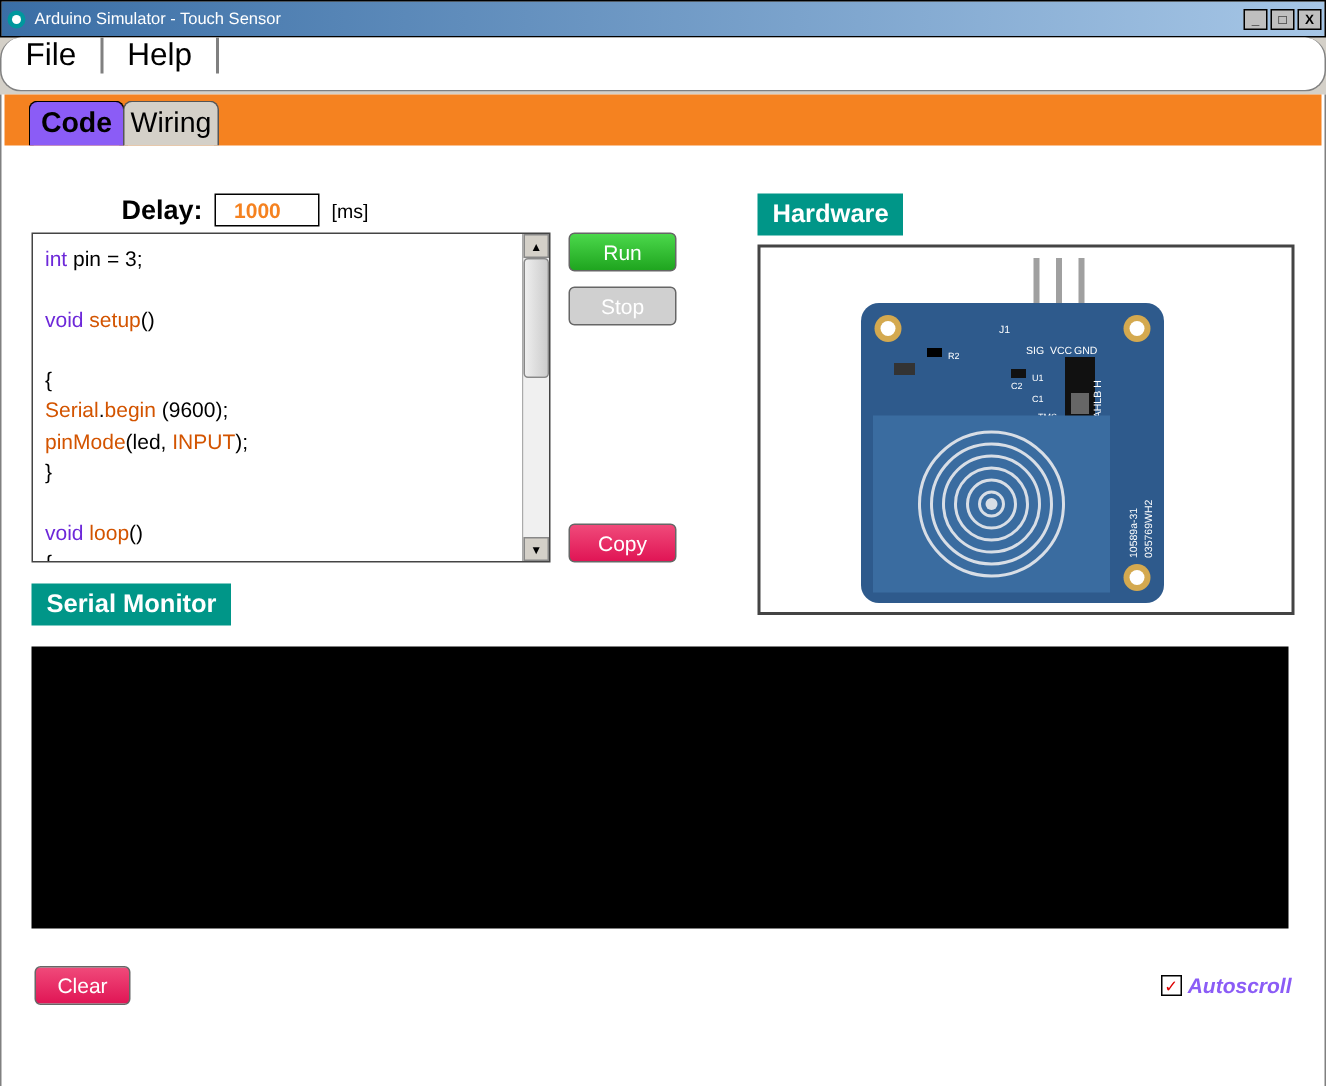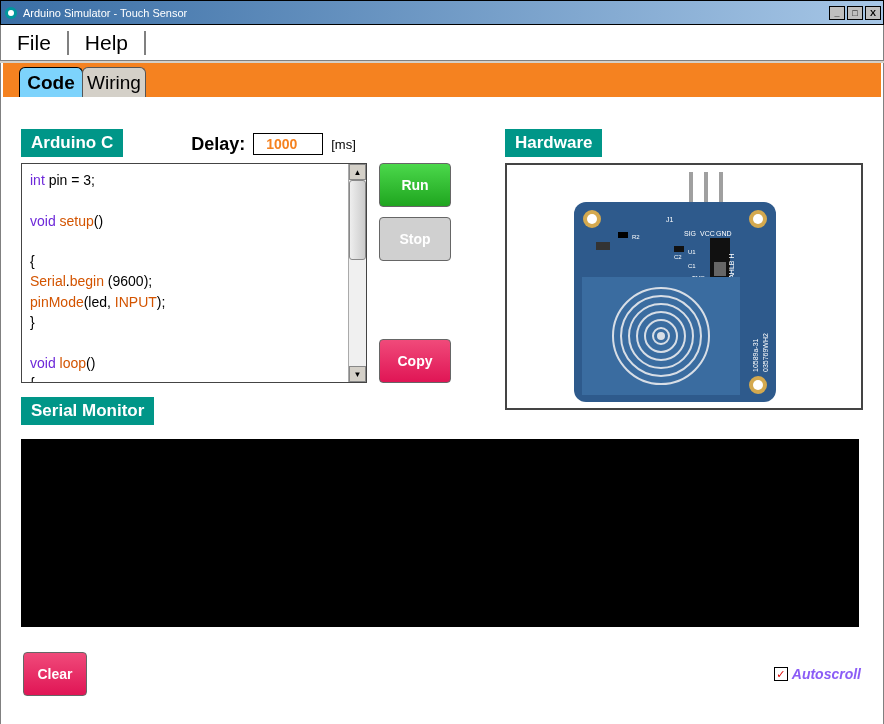--- a/index.html
+++ b/index.html
@@ -4,28 +4,28 @@
 <style>
 * { box-sizing: border-box; margin: 0; padding: 0; }
 body { font-family: Arial, sans-serif; background: #d4d0c8; width: 884px; height: 724px; overflow: hidden; }
 
 .titlebar { height: 25px; background: linear-gradient(to right, #3a6ea5, #a6c6e6); display: flex; align-items: center; padding: 0 2px; border: 1px solid #000; }
 .titlebar-icon { width: 16px; height: 16px; margin-right: 4px; }
 .titlebar-text { color: #fff; font-size: 11px; flex: 1; }
 .titlebar-buttons { display: flex; gap: 0; }
 .win-btn { width: 16px; height: 14px; background: #bfbfbf; border: 1px solid #000; font-size: 9px; display: flex; align-items: center; justify-content: center; cursor: pointer; margin-left: 2px; font-weight: bold; color: #000; }
 
-.menubar { height: 36px; background: #fff; display: flex; align-items: center; border-left: 1px solid #808080; border-right: 1px solid #808080; border-bottom: 1px solid #808080; }
+.menubar { height: 36px; background: #fff; display: flex; align-items: flex-start; border-left: 1px solid #808080; border-right: 1px solid #808080; border-bottom: 1px solid #808080; border-radius: 14px; }
 .menu-item { padding: 0 16px; font-size: 21px; display: flex; align-items: center; cursor: pointer; border-right: 2px solid #808080; }
 
 .window-body { background: #fff; border: 1px solid #808080; border-top: none; height: 664px; }
 
 .tabbar { height: 34px; background: #f58220; display: flex; align-items: flex-end; padding-left: 16px; gap: 0; margin: 2px; }
 .tab { padding: 4px 4px 2px 4px; font-size: 19px; font-weight: normal; border: 1px solid #555; border-bottom: none; border-radius: 6px 6px 0 0; cursor: pointer; height: 30px; min-width: 64px; text-align: center; }
-.tab.active { background: #7dd3fc; font-weight: bold; border-color: #000; }
+.tab.active { background: #8b5cf6; font-weight: bold; border-color: #000; }
 .tab.inactive { background: #d4d0c8; margin-left: -1px; }
 
 .content { padding: 30px 20px 10px 20px; display: flex; gap: 30px; }
 
 .left-col { flex: 0 0 430px; }
 .right-col { flex: 1; padding-left: 24px; }
 
 .panel-header { background: #009688; color: #fff; font-size: 17px; font-weight: bold; padding: 4px 10px; display: inline-block; margin-bottom: 2px; }
 
 .code-header-row { display: flex; align-items: center; gap: 8px; margin-bottom: 4px; }
@@ -42,21 +42,21 @@
 .kw-arduino { color: #d35400; }
 .kw-black { color: #000; }
 
 .scrollbar-v { width: 18px; background: #fff; border-left: 1px solid #aaa; display: flex; flex-direction: column; }
 .scroll-btn { height: 16px; background: #d4d0c8; border: 1px solid #888; font-size: 8px; display: flex; align-items: center; justify-content: center; cursor: pointer; }
 .scroll-track { flex: 1; background: #f0f0f0; position: relative; }
 .scroll-thumb { position: absolute; left: 0; right: 0; top: 0; height: 80px; background: linear-gradient(to right, #eee, #ccc); border: 1px solid #888; border-radius: 3px; }
 
 .btn-col { width: 72px; display: flex; flex-direction: column; gap: 10px; }
 .btn-col-spacer { flex: 1; }
-.action-btn { height: 44px; border-radius: 4px; border: 1px solid #666; color: #fff; font-size: 14px; font-weight: bold; cursor: pointer; display: flex; align-items: center; justify-content: center; }
+.action-btn { height: 26px; border-radius: 4px; border: 1px solid #666; color: #fff; font-size: 14px; font-weight: normal; cursor: pointer; display: flex; align-items: center; justify-content: center; }
 .btn-run { background: linear-gradient(#4bd84b, #1fa51f); }
 .btn-stop { background: #d0d0d0; color: #fff; cursor: default; }
 .btn-copy { background: linear-gradient(#f04a7a, #e01555); }
 .btn-clear { background: linear-gradient(#f04a7a, #e01555); }
 
 .hardware-box { border: 2px solid #444; background: #fff; height: 247px; margin-top: 4px; display: flex; align-items: center; justify-content: center; }
 
 .serial-header { margin-top: 14px; }
 .serial-box { background: #000; width: 838px; height: 188px; margin: 2px 0 0 0; }
 
@@ -91,21 +91,20 @@
 
   <div class="tabbar">
     <div class="tab active">Code</div>
     <div class="tab inactive">Wiring</div>
   </div>
 
   <div class="content">
 
     <div class="left-col">
       <div class="code-header-row">
-        <div class="panel-header">Arduino C</div>
         <span class="delay-label">Delay:</span>
         <input class="delay-input" value="1000" style="">
         <span class="ms-label">[ms]</span>
       </div>
 
       <div class="code-row">
         <div class="code-box-wrap">
           <div class="code-box" id="code-box"><span class="kw-type">int</span><span class="kw-black"> pin = 3;
 
 </span><span class="kw-type">void</span><span class="kw-black"> </span><span class="kw-func">setup</span><span class="kw-black">()

